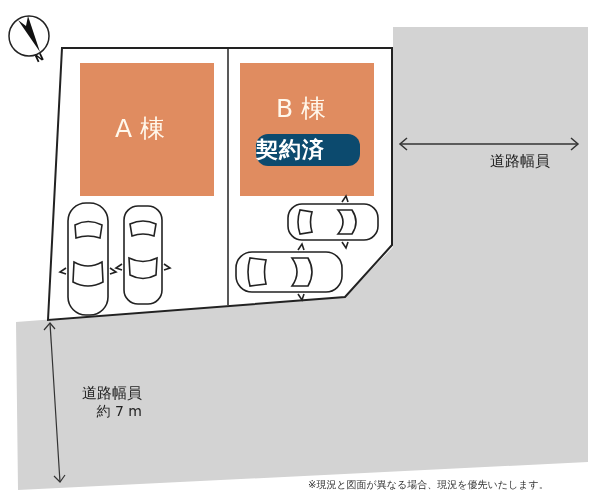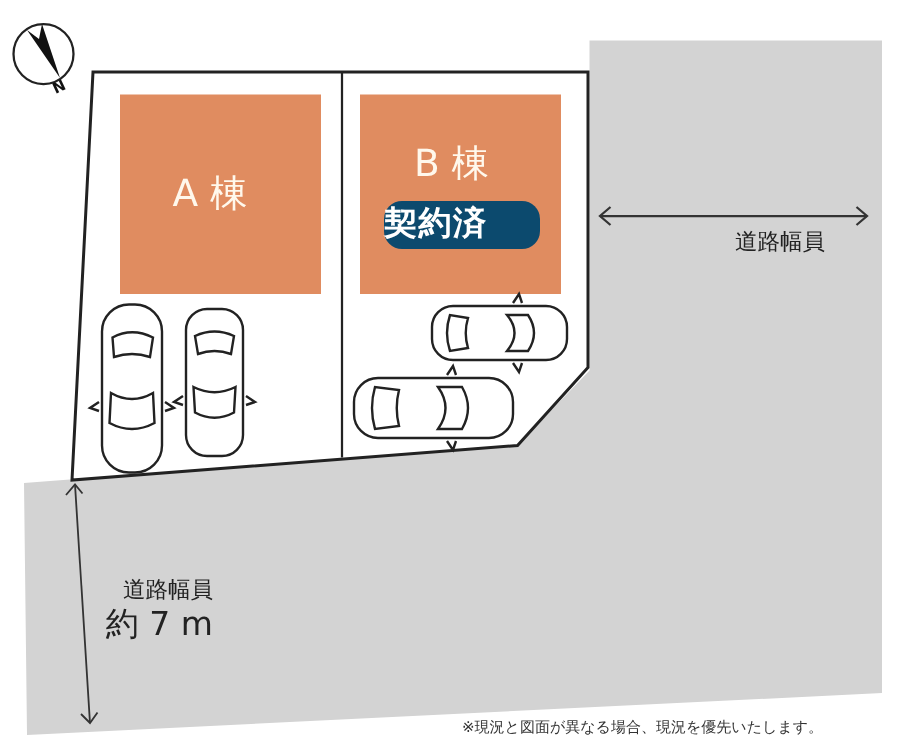--- a/index.html
+++ b/index.html
@@ -71,16 +71,16 @@
 
 <div class="bldg-label" style="left:80px;top:112px;width:120px;">A 棟</div>
 <div class="bldg-label" style="left:240px;top:92px;width:122px;">B 棟</div>
 <div class="badge" style="left:256px;top:134px;width:104px;height:32px;line-height:32px;">契約済</div>
 
 <div class="lbl" style="left:430px;top:152px;width:120px;font-size:15px;">
   <div>道路幅員</div>
 </div>
 <div class="lbl" style="left:62px;top:384px;width:80px;font-size:15px;">
   <div>道路幅員</div>
-  <div style="font-size:22px;">約 7 m</div>
+  <div style="font-size:14px;">約 7 m</div>
 </div>
 
 <div class="note" style="left:308px;top:478px;">※現況と図面が異なる場合、現況を優先いたします。</div>
 
 </body></html>

